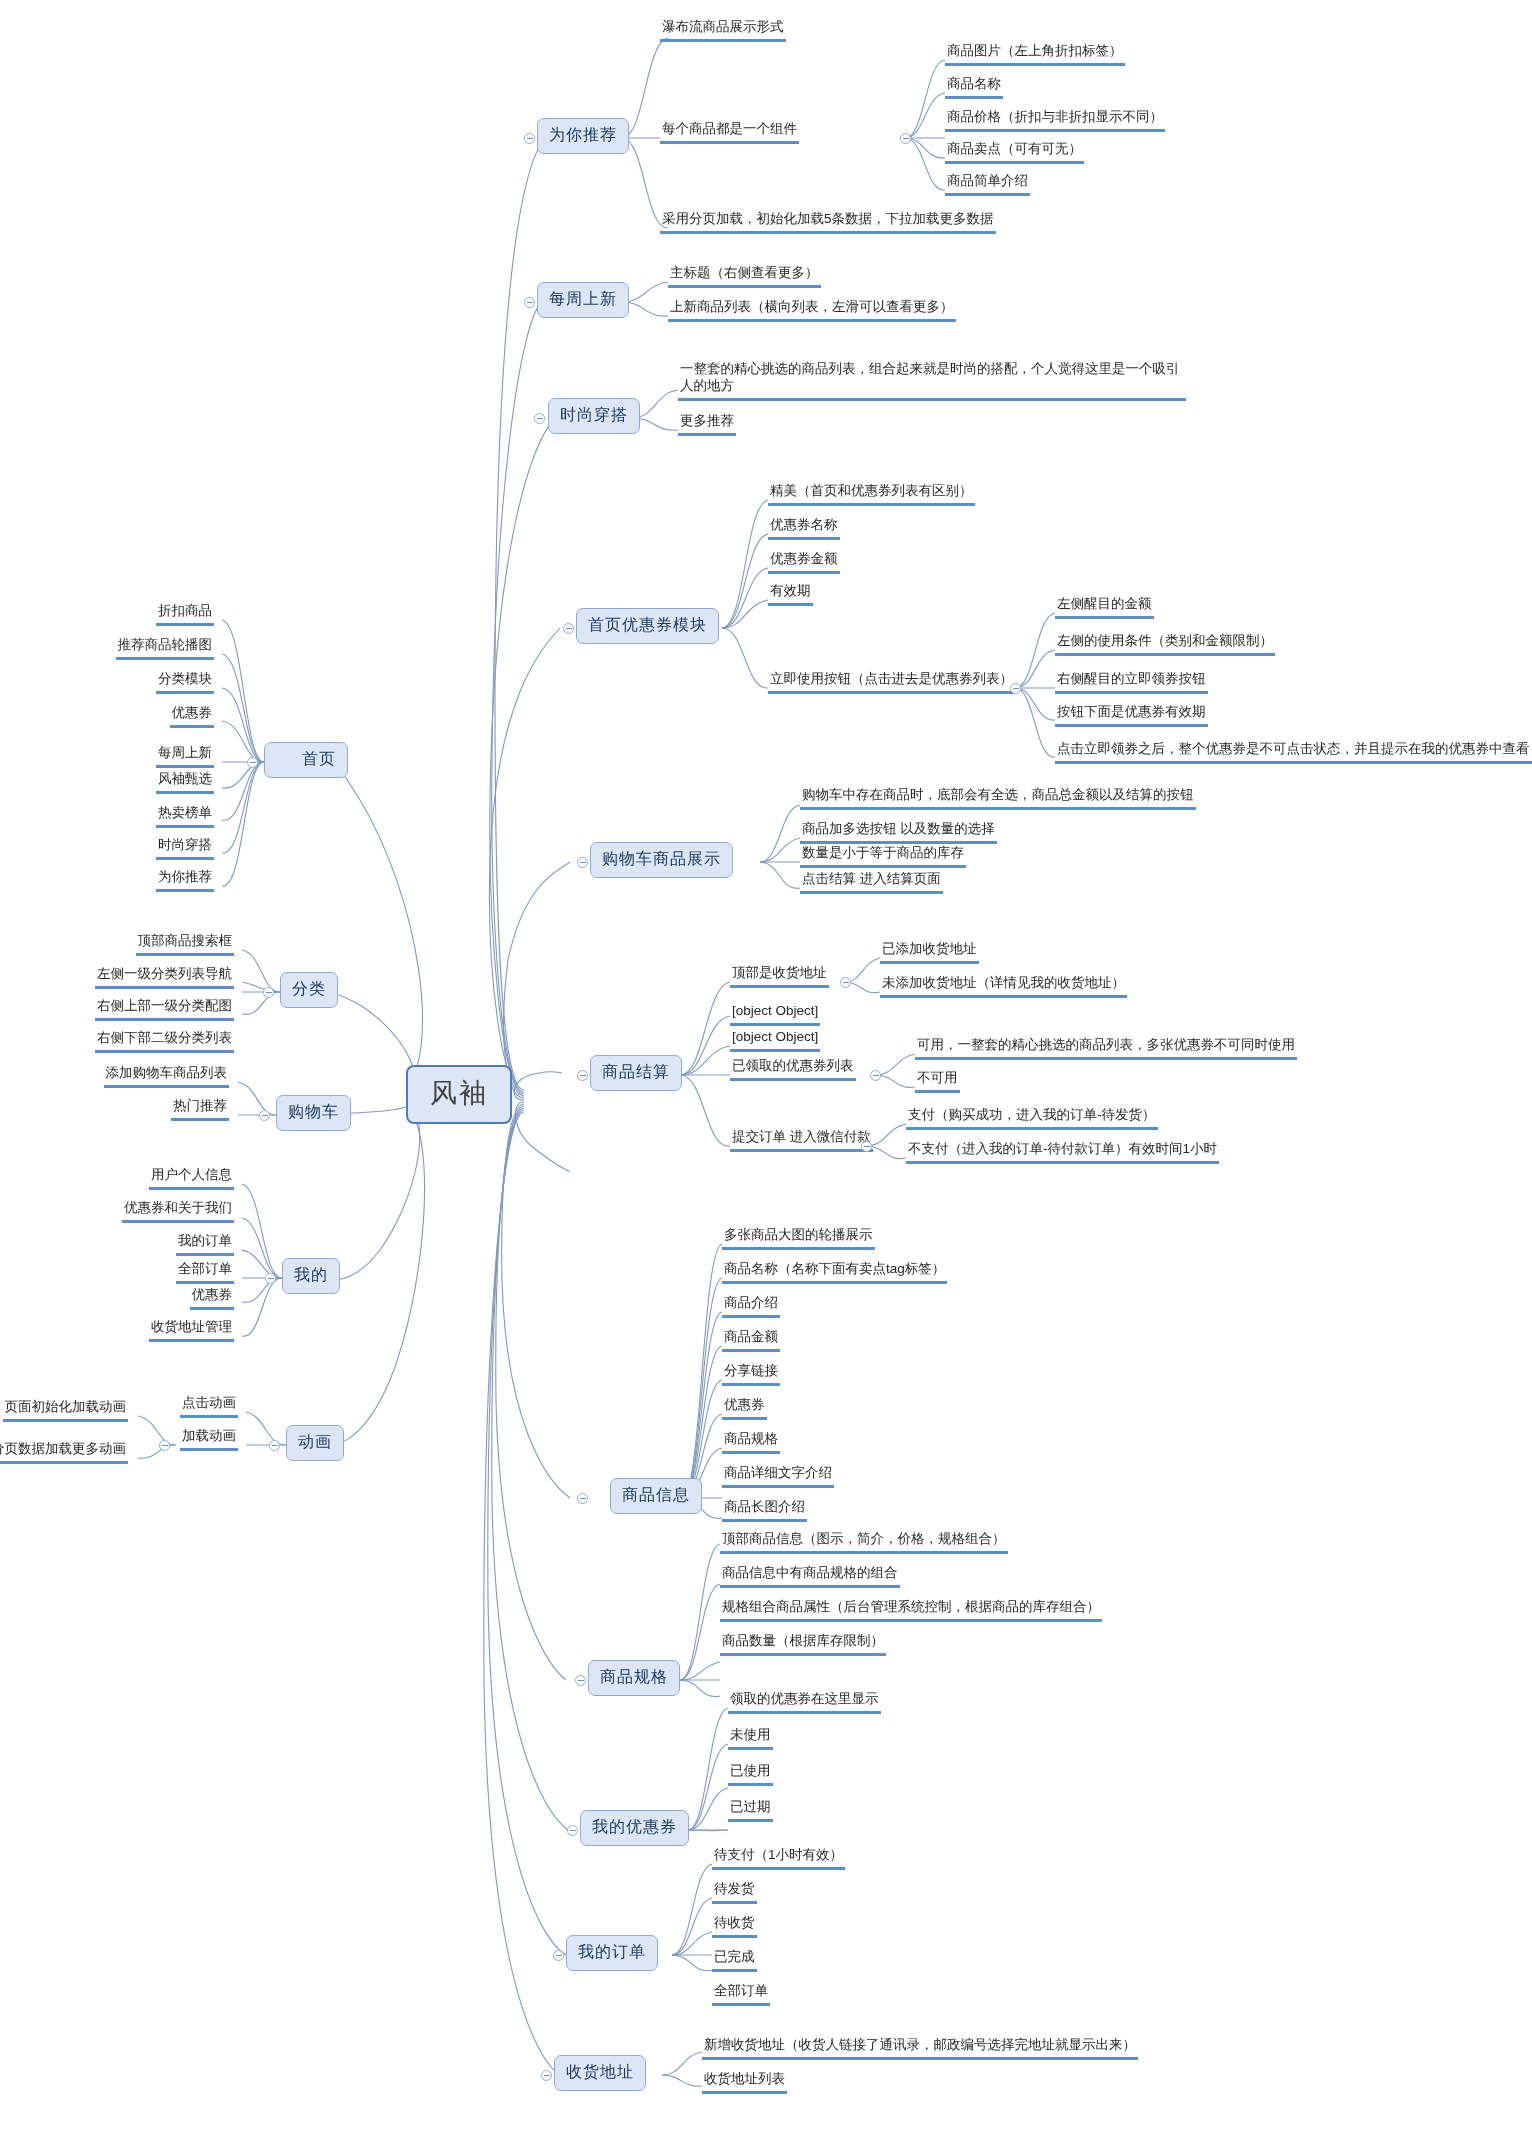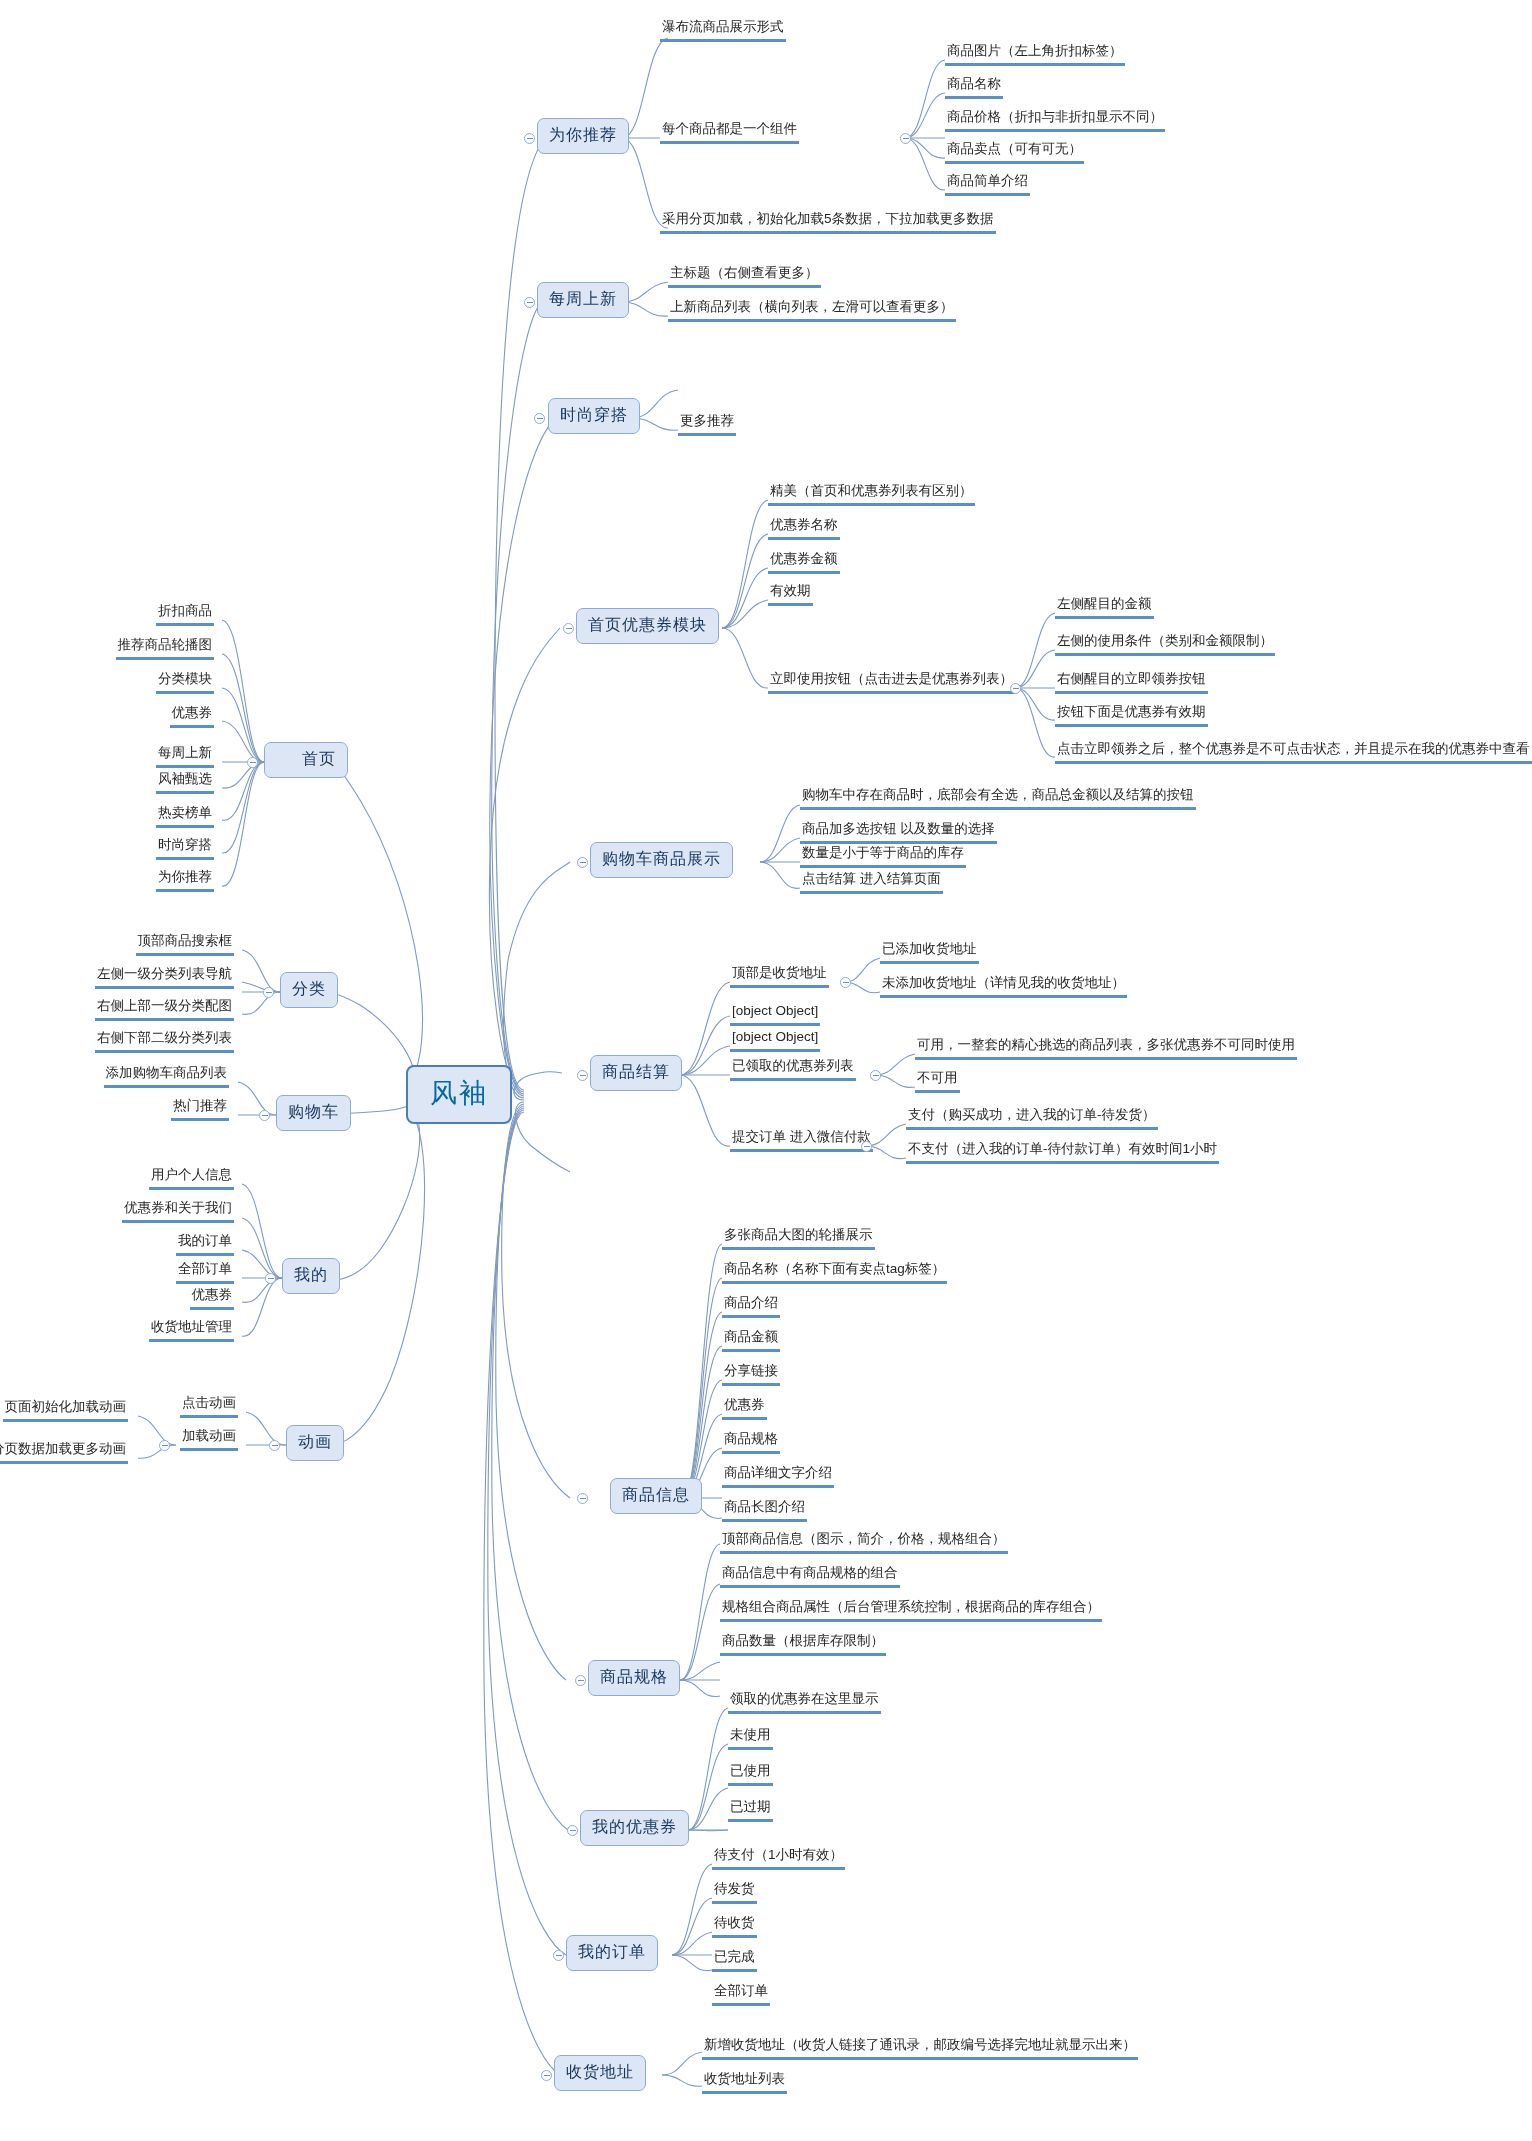--- a/index.html
+++ b/index.html
@@ -25,21 +25,21 @@
   .node {
     position: absolute;
     white-space: nowrap;
     box-sizing: border-box;
   }
   
   .node.root {
     background: #dce6f4;
     border: 2px solid #4a7ebb;
     border-radius: 8px;
-    color: #0369a1;
+    color: #404040;
     font-size: 27px;
     line-height: 1;
     padding: 13px 22px 15px 22px;
     letter-spacing: 2px;
   }
   
   .node.lv1 {
     background: #dce6f4;
     border: 1px solid #8eaadb;
     border-radius: 7px;
@@ -271,20 +271,21 @@
   <div class="node leaf" style="left:945px; top:172px;">商品简单介绍</div>
   <div class="node leaf" style="left:660px; top:210px;">采用分页加载，初始化加载5条数据，下拉加载更多数据</div>
 
   <div class="node lv1" style="left:537px; top:282px;">每周上新</div>
   <div class="toggle" style="left:524px; top:297px;"></div>
   <div class="node leaf" style="left:668px; top:264px;">主标题（右侧查看更多）</div>
   <div class="node leaf" style="left:668px; top:298px;">上新商品列表（横向列表，左滑可以查看更多）</div>
 
   <div class="node lv1" style="left:548px; top:398px;">时尚穿搭</div>
   <div class="toggle" style="left:534px; top:413px;"></div>
+  <div class="node leaf wrap" style="left:678px; top:360px; width:508px;">一整套的精心挑选的商品列表，组合起来就是时尚的搭配，个人觉得这里是一个吸引人的地方</div>
   <div class="node leaf" style="left:678px; top:412px;">更多推荐</div>
 
   <div class="node lv1" style="left:576px; top:608px;">首页优惠券模块</div>
   <div class="toggle" style="left:563px; top:623px;"></div>
   <div class="node leaf" style="left:768px; top:482px;">精美（首页和优惠券列表有区别）</div>
   <div class="node leaf" style="left:768px; top:516px;">优惠券名称</div>
   <div class="node leaf" style="left:768px; top:550px;">优惠券金额</div>
   <div class="node leaf" style="left:768px; top:582px;">有效期</div>
   <div class="node leaf" style="left:768px; top:670px;">立即使用按钮（点击进去是优惠券列表）</div>
   <div class="toggle" style="left:1010px; top:683px;"></div>

